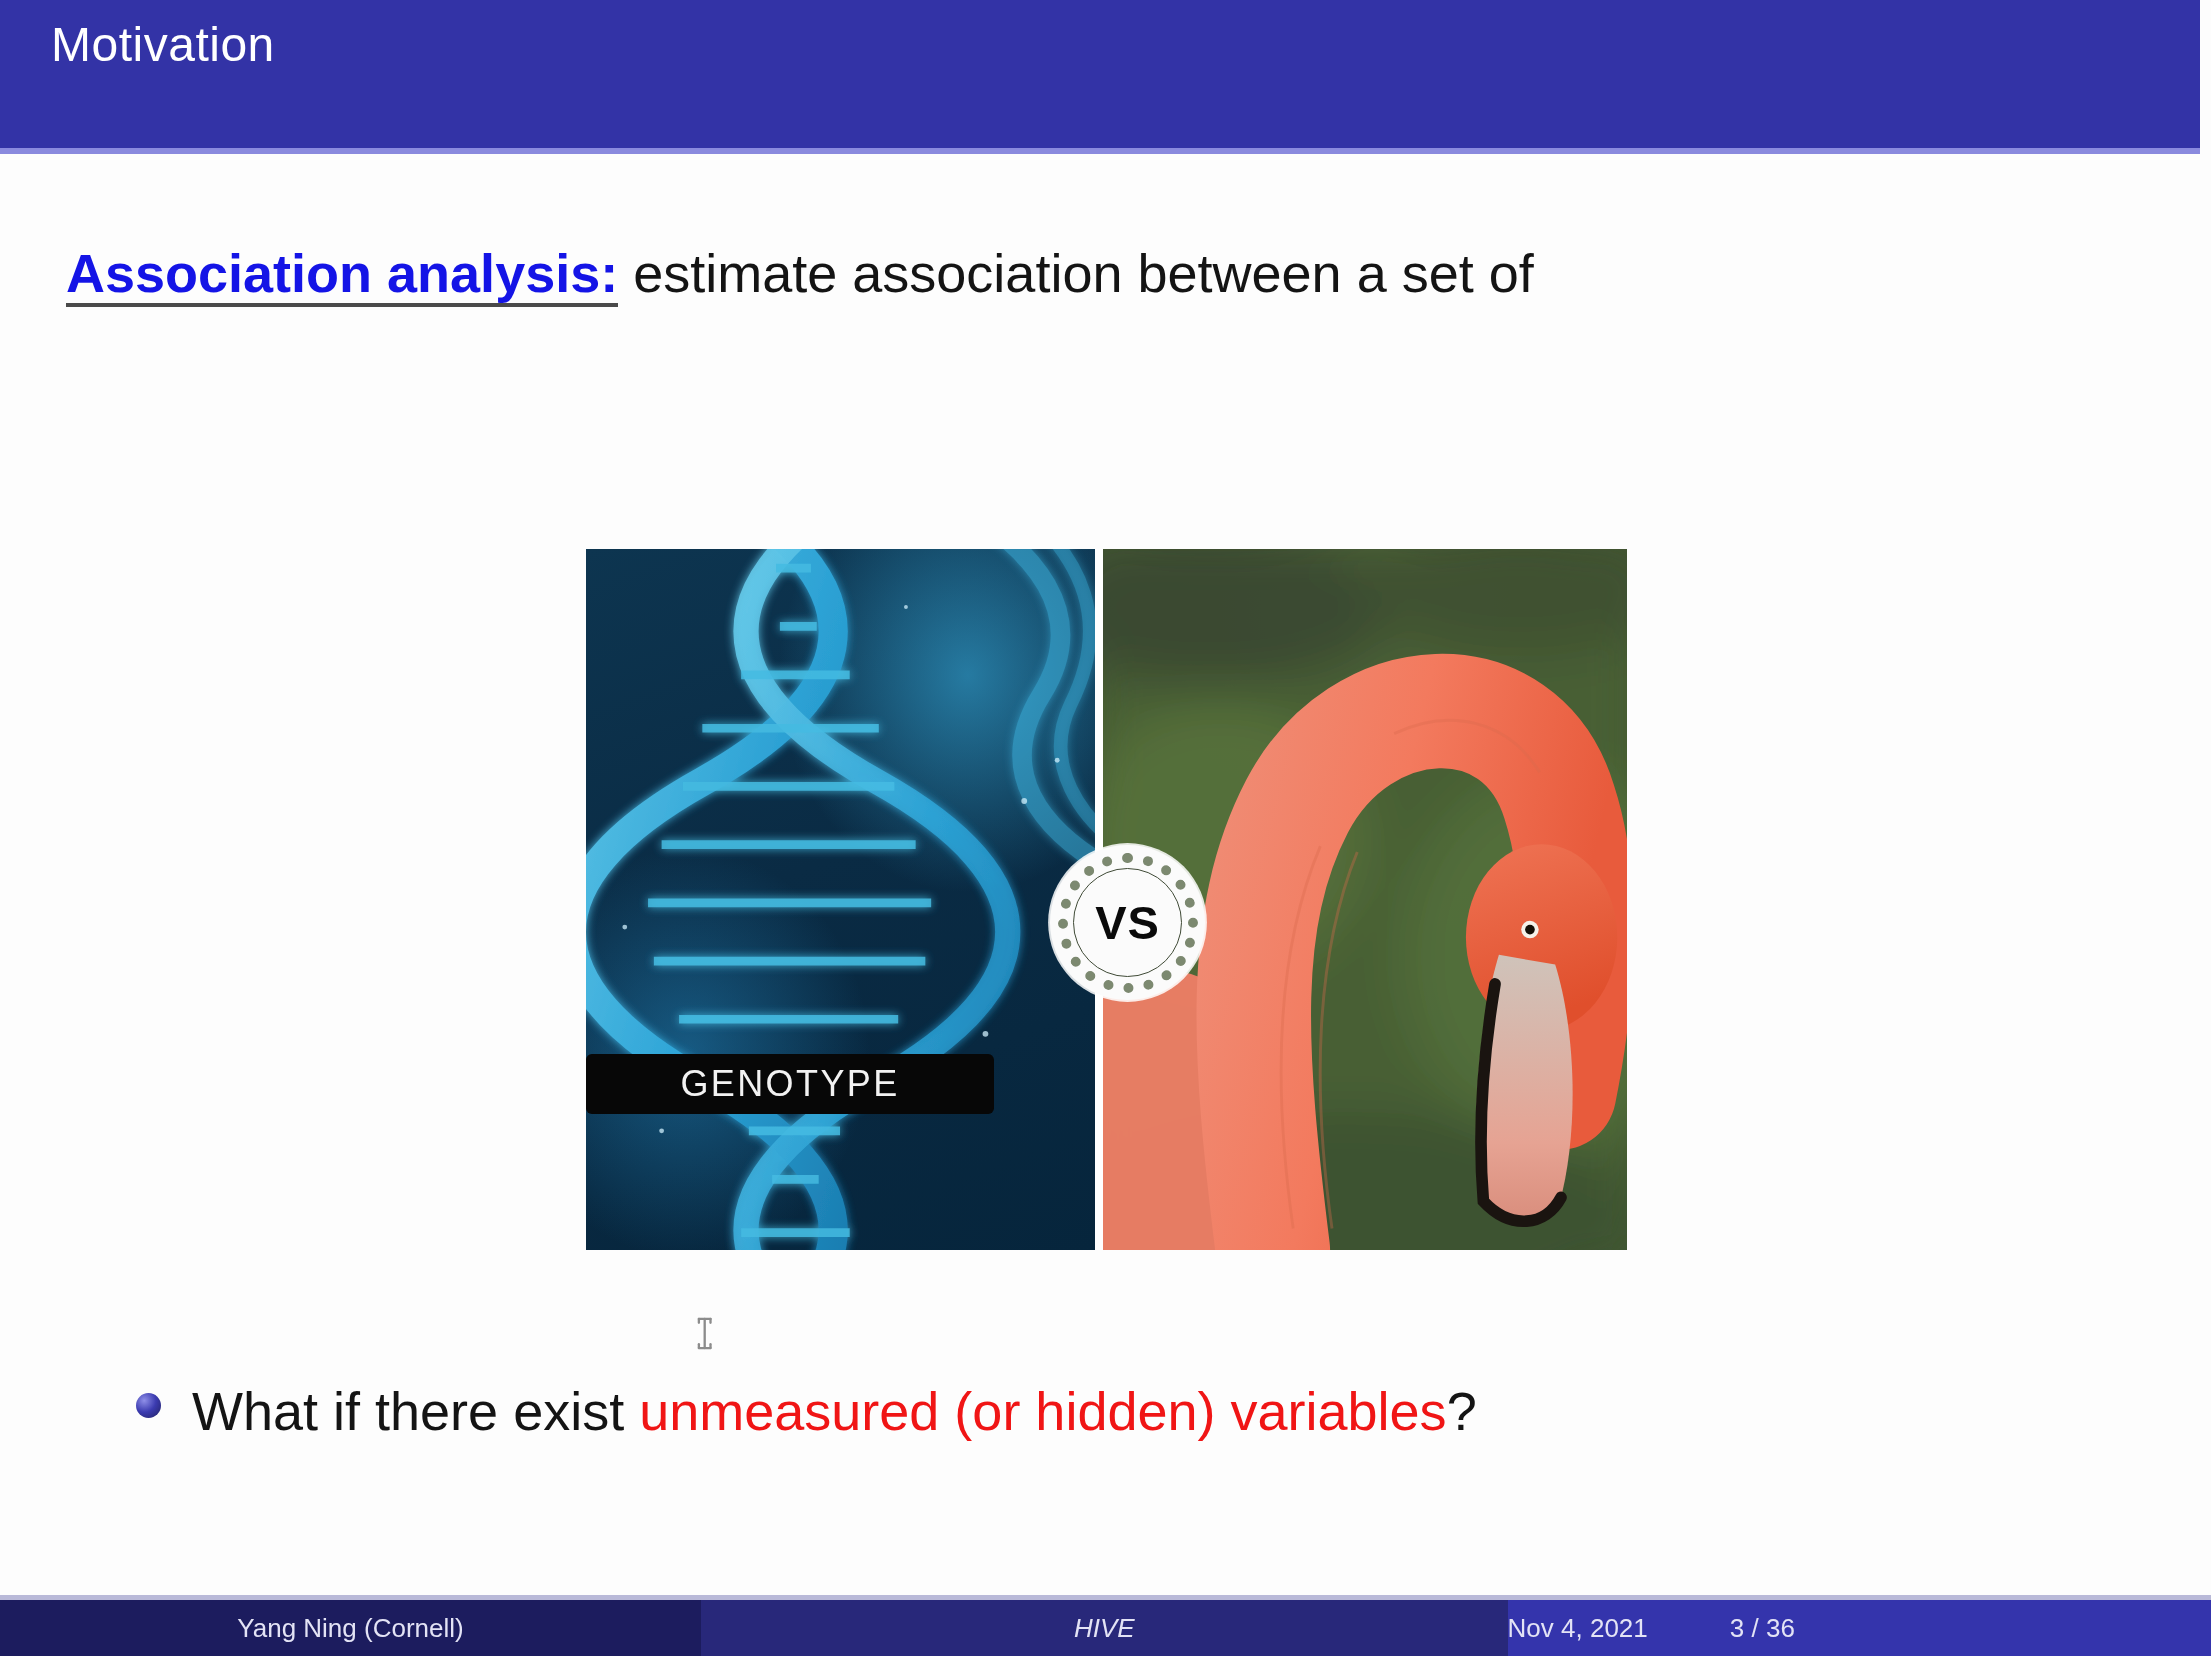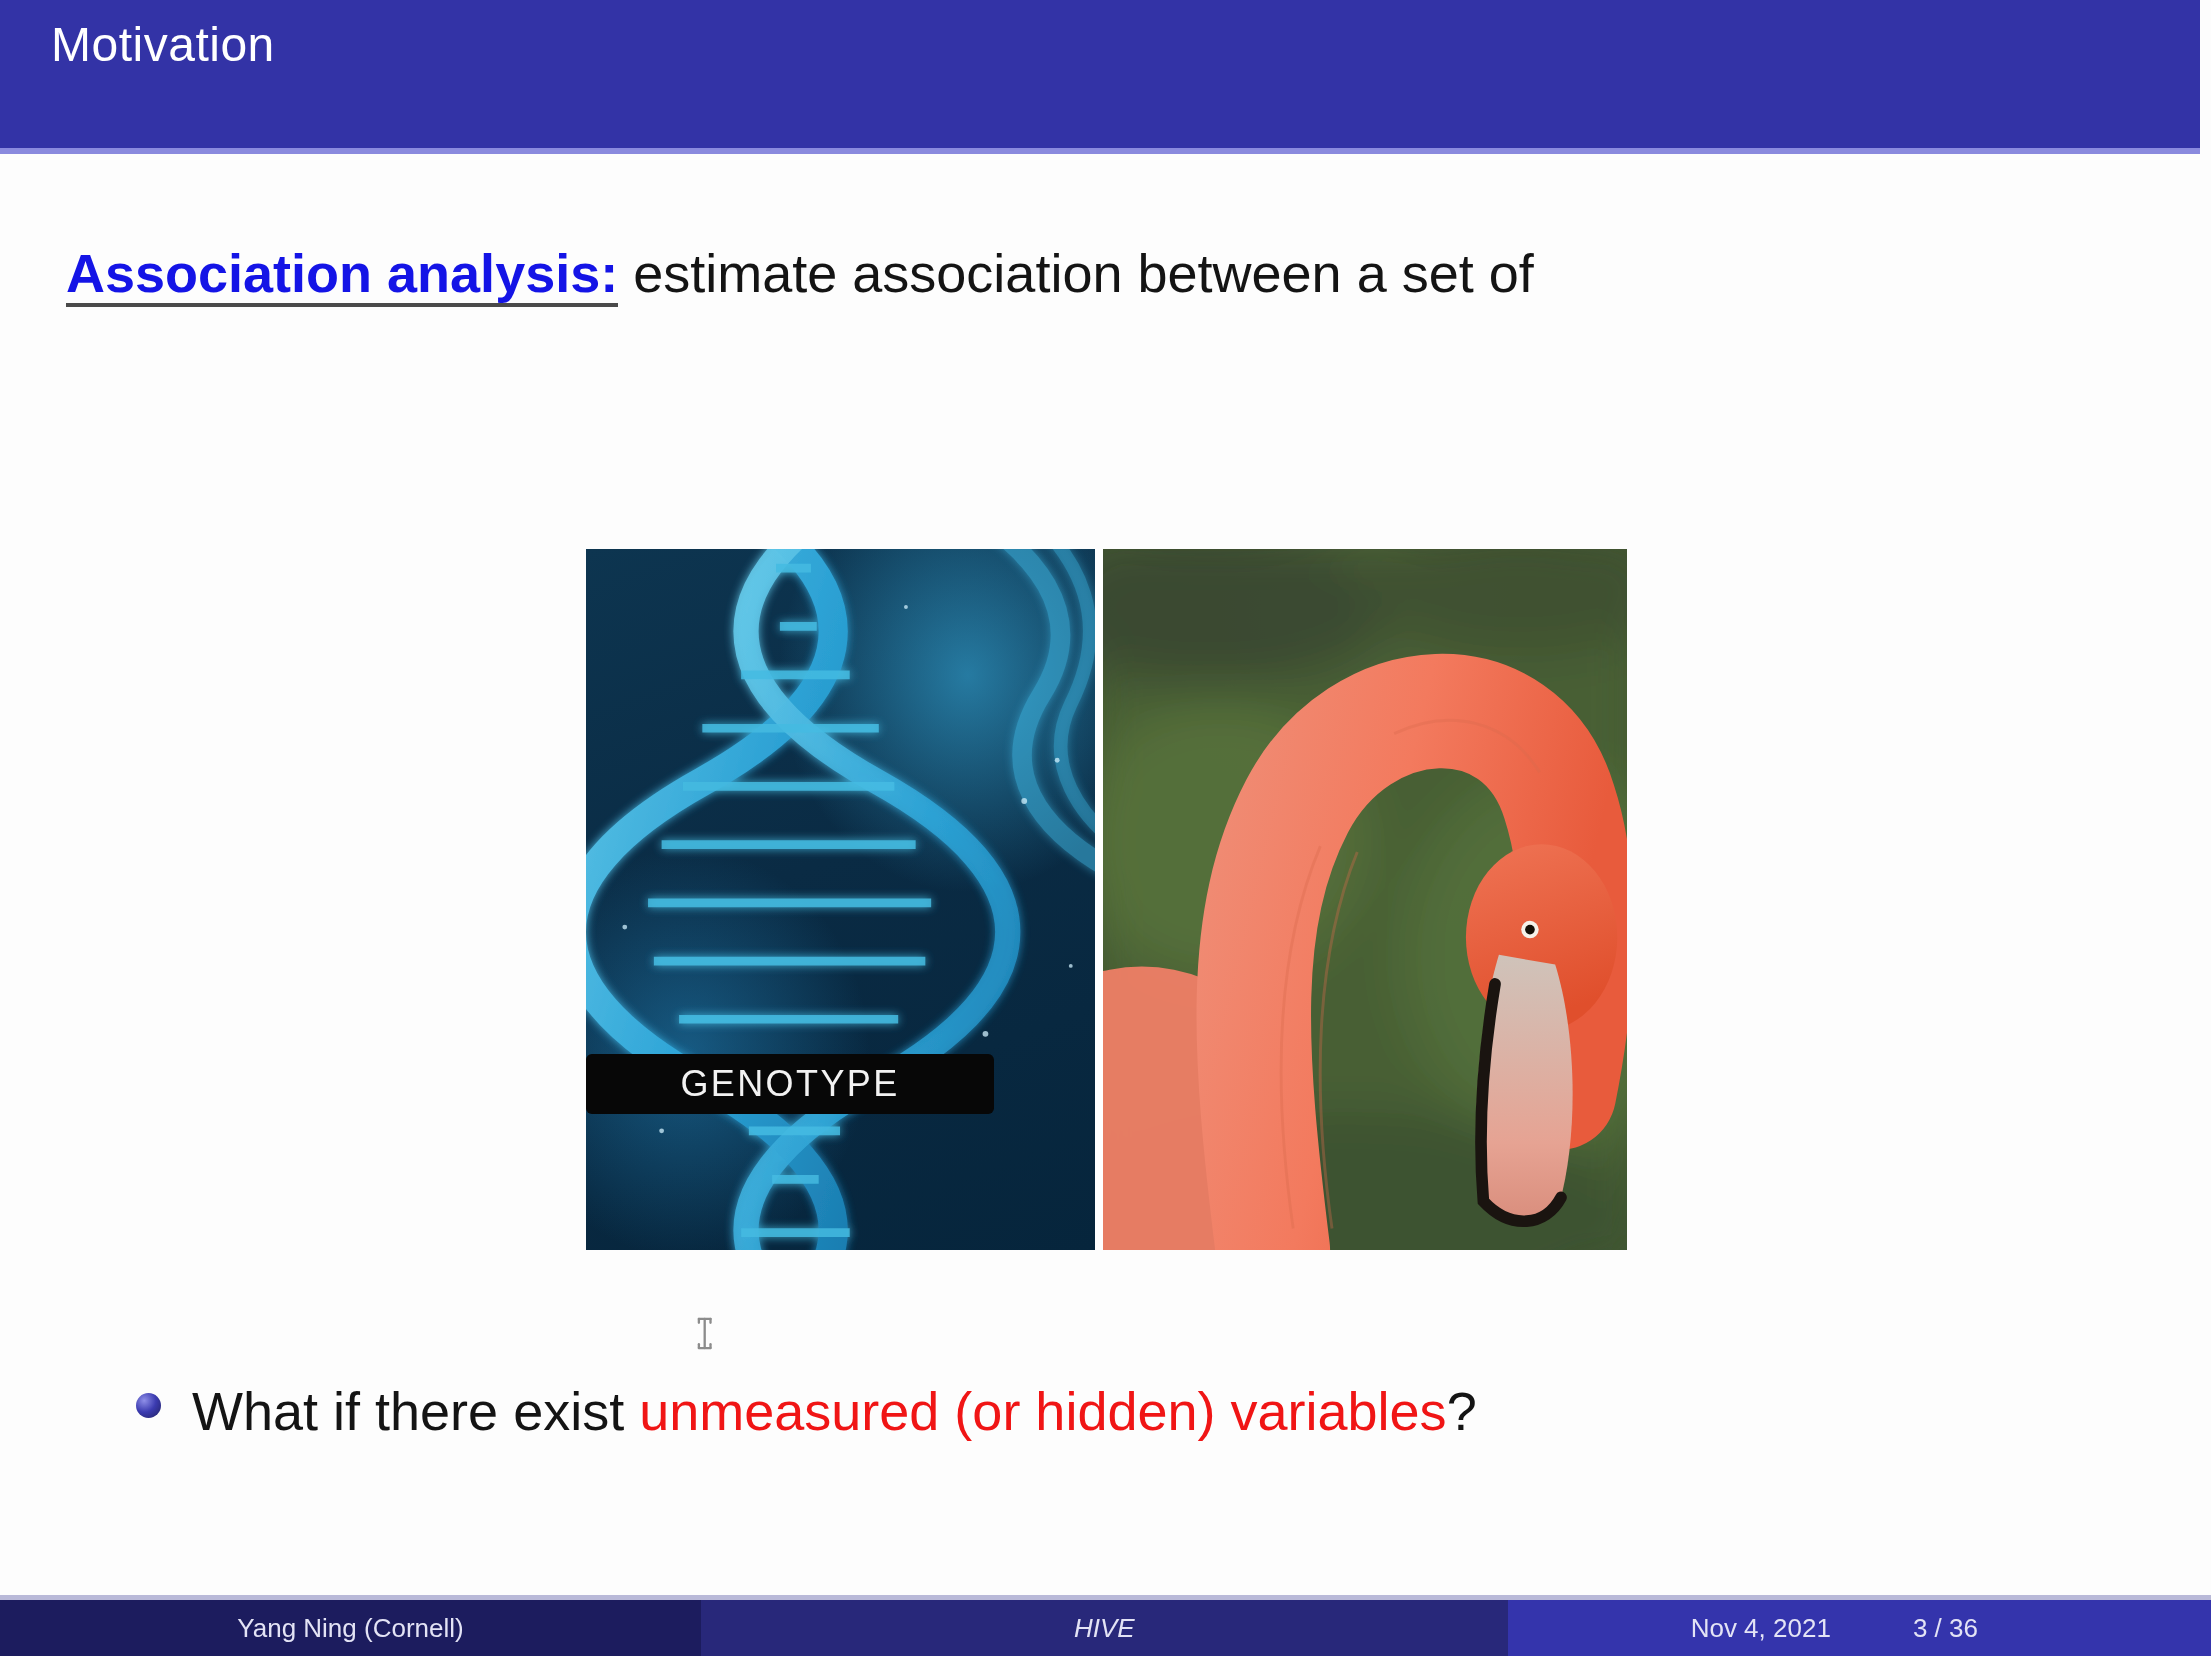--- a/index.html
+++ b/index.html
@@ -238,21 +238,21 @@
   }
   #foot-title {
     width: 848px;
     background: #28287a;
     justify-content: center;
     font-style: italic;
   }
   #foot-meta {
     width: 737px;
     background: #3434ac;
-    justify-content: center;
+    justify-content: flex-start;
     padding-right: 50px;
     box-sizing: border-box;
   }
   #foot-date { margin-right: 82px; }
   
   #right-sliver {
     position: absolute;
     right: 0; top: 0;
     width: 10.7px;
     height: 154px;
@@ -376,20 +376,25 @@
       <path d="M404,448 C392,520 386,600 392,672 C420,702 456,698 472,668" fill="none" stroke="#1a1410" stroke-width="12" stroke-linecap="round"></path>
 
       <g stroke="#d96a4c" stroke-width="3" opacity="0.35" fill="none">
         <path d="M196,700 C176,560 176,420 224,306"></path>
         <path d="M236,700 C216,560 218,420 262,312"></path>
         <path d="M300,190 C360,162 418,178 450,230"></path>
       </g>
     </svg>
   </div>
 
+  <div id="vs-badge">
+    <div class="ring-outer"></div>
+    <div class="ring-inner"></div>
+    <span id="vs-text">VS</span>
+  </div>
 </div>
 
 <svg id="text-cursor" viewBox="0 0 20 38">
   <g stroke="#8c8c8c" stroke-width="2.4" fill="none" stroke-linecap="round">
     <line x1="10" y1="4" x2="10" y2="34"></line>
     <path d="M4,4 H16"></path>
     <path d="M4,34 H16"></path>
     <path d="M4,4 V8"></path>
     <path d="M16,4 V8"></path>
     <path d="M4,34 V30"></path>

